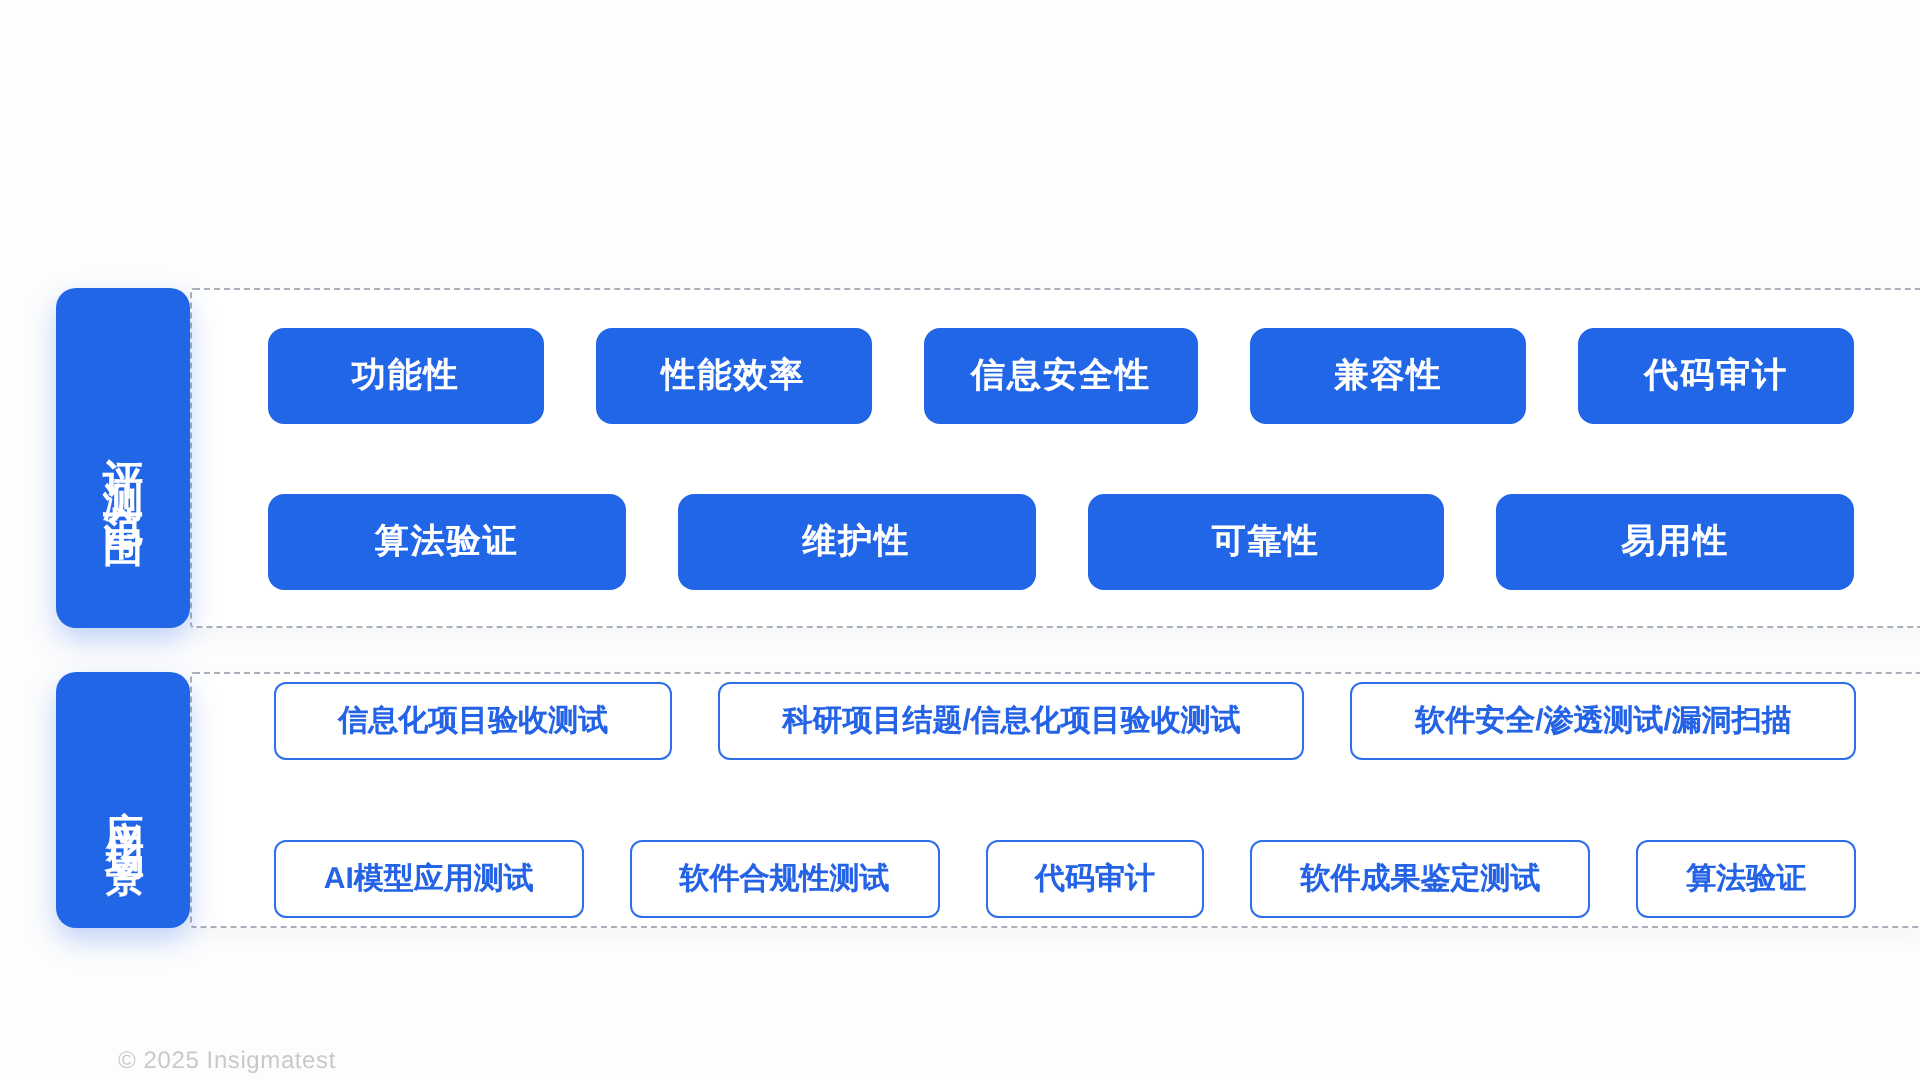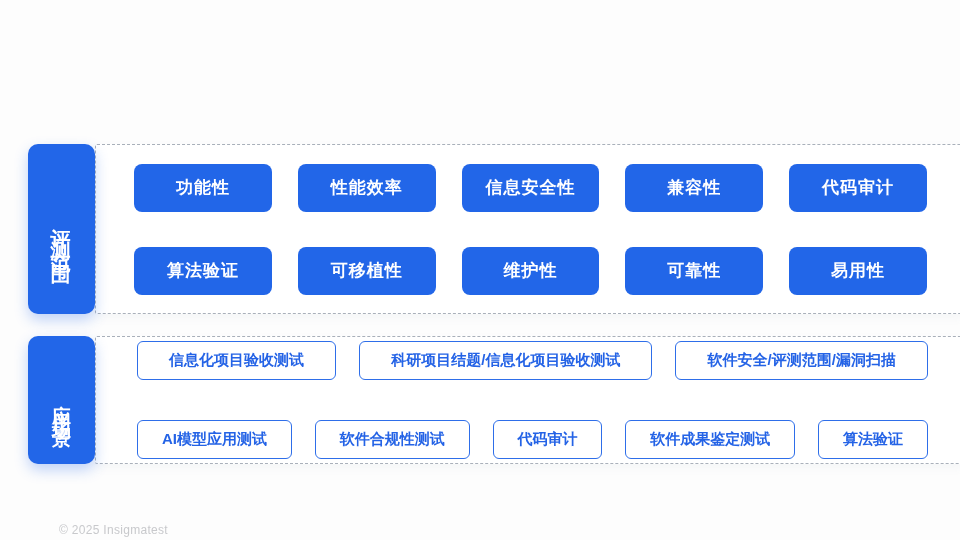--- a/index.html
+++ b/index.html
@@ -103,37 +103,36 @@
     <div class="band-panel">
       <div class="row">
         <button class="btn-solid">功能性</button>
         <button class="btn-solid">性能效率</button>
         <button class="btn-solid">信息安全性</button>
         <button class="btn-solid">兼容性</button>
         <button class="btn-solid">代码审计</button>
       </div>
       <div class="row">
         <button class="btn-solid">算法验证</button>
-        <button class="btn-solid">可移植性</button>
         <button class="btn-solid">维护性</button>
         <button class="btn-solid">可靠性</button>
         <button class="btn-solid">易用性</button>
       </div>
     </div>
     <div class="band-label">
       <span class="vtext">评测范围</span>
     </div>
   </section>
 
   <section class="band band-scenario">
     <div class="band-panel">
       <div class="row">
         <button class="btn-outline">信息化项目验收测试</button>
         <button class="btn-outline">科研项目结题/信息化项目验收测试</button>
-        <button class="btn-outline">软件安全/评测范围/漏洞扫描</button>
+        <button class="btn-outline">软件安全/渗透测试/漏洞扫描</button>
       </div>
       <div class="row">
         <button class="btn-outline">AI模型应用测试</button>
         <button class="btn-outline">软件合规性测试</button>
         <button class="btn-outline">代码审计</button>
         <button class="btn-outline">软件成果鉴定测试</button>
         <button class="btn-outline">算法验证</button>
       </div>
     </div>
     <div class="band-label">

